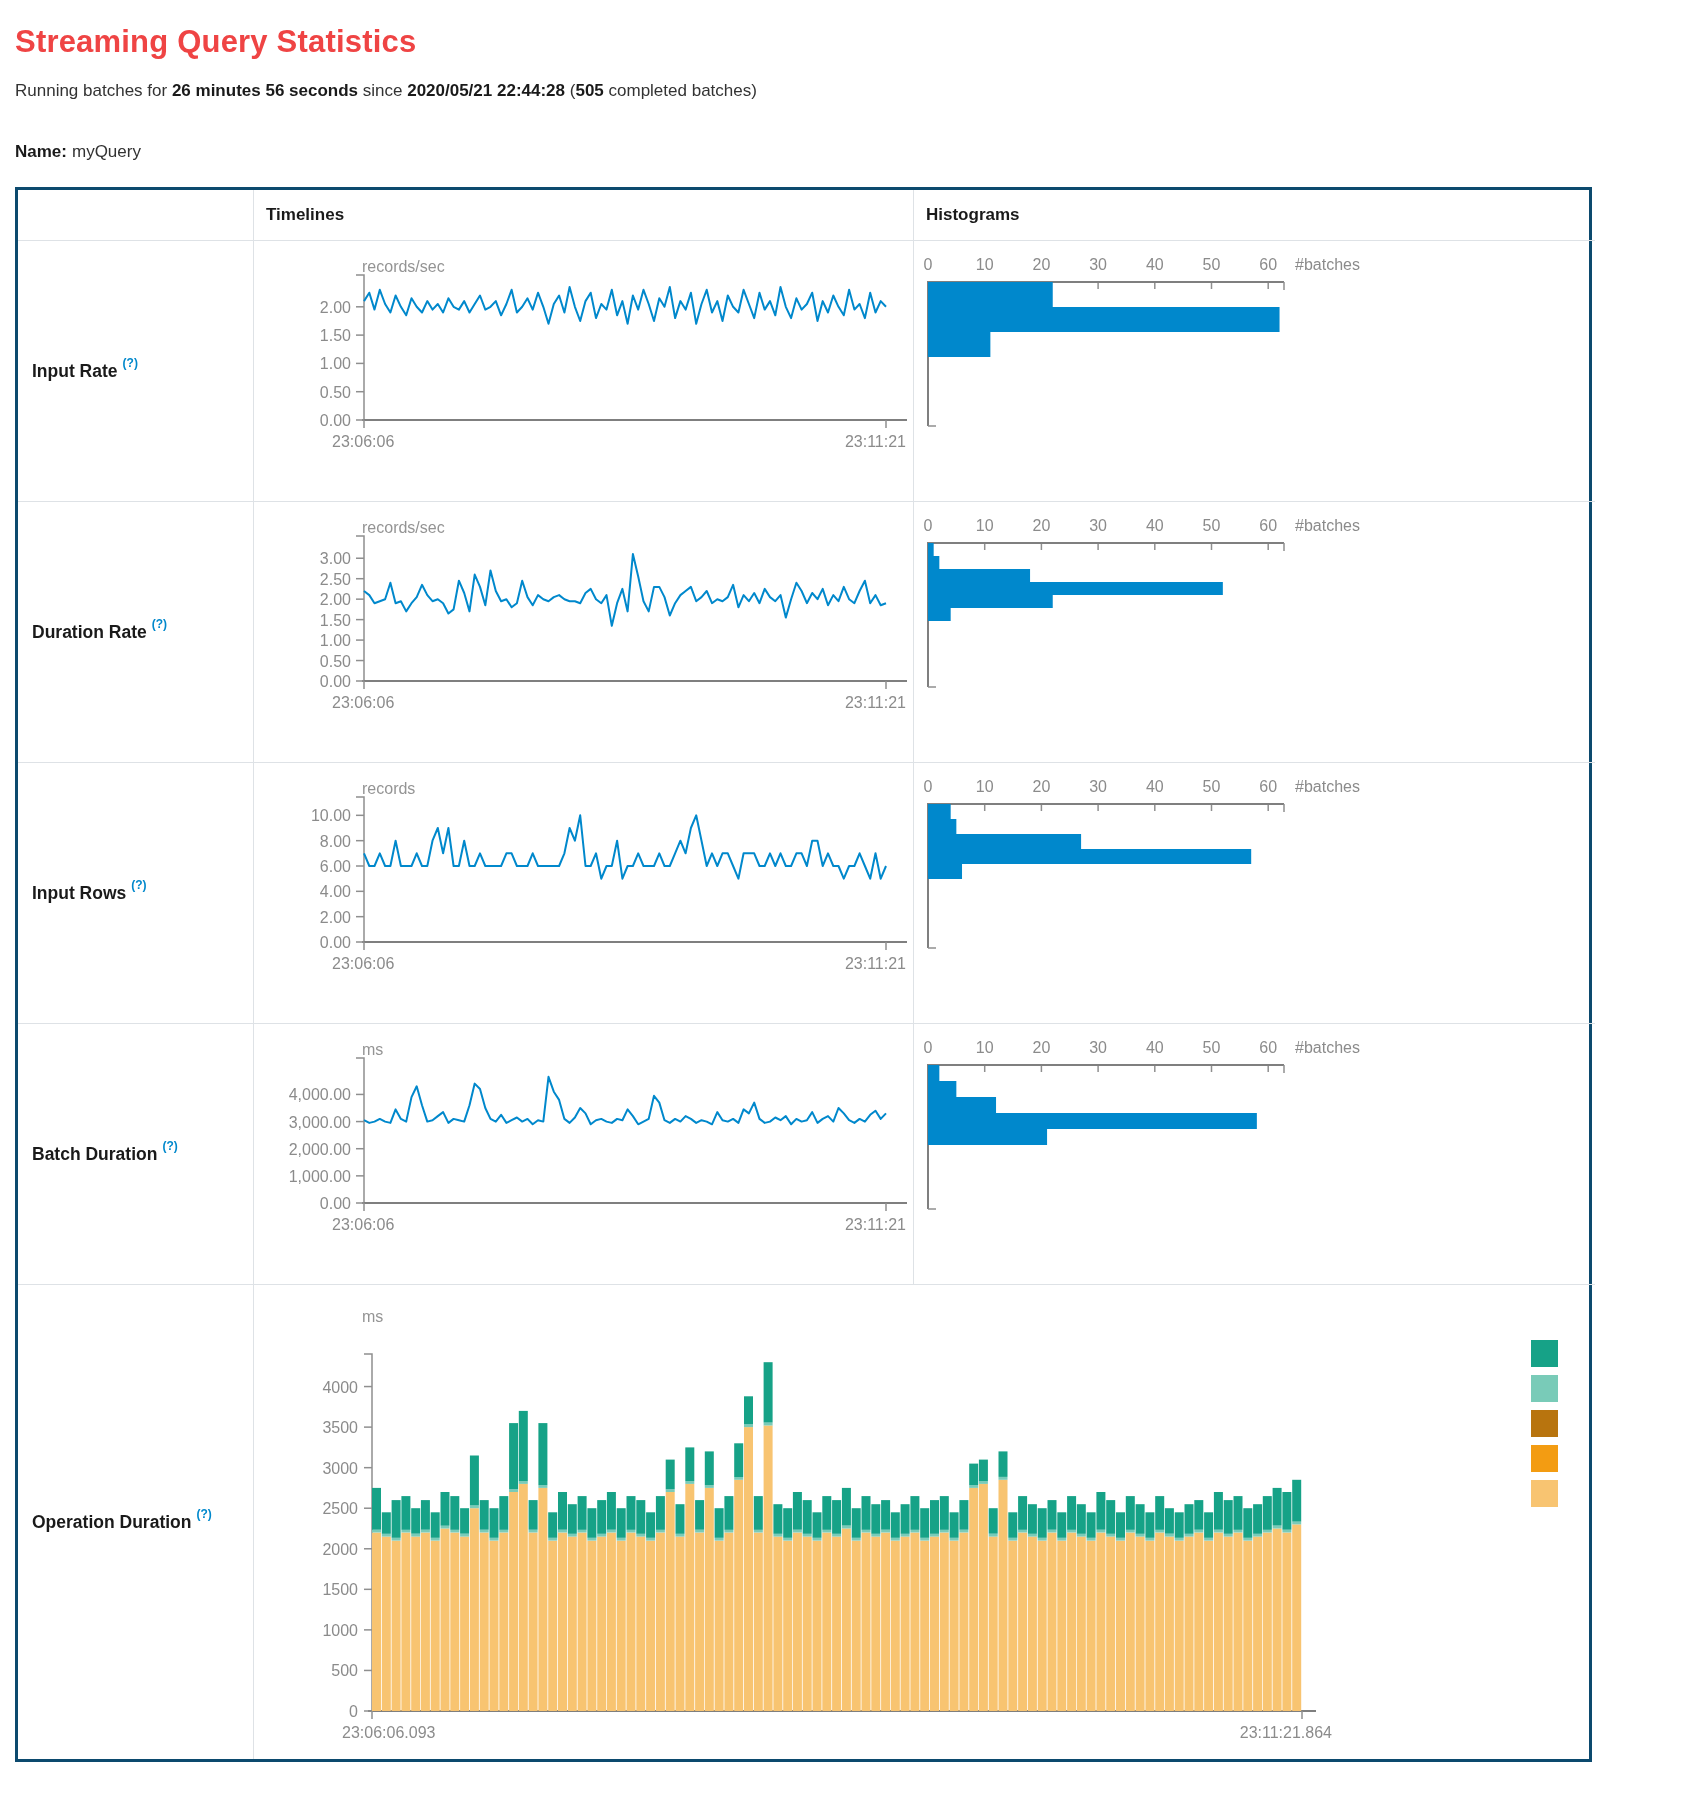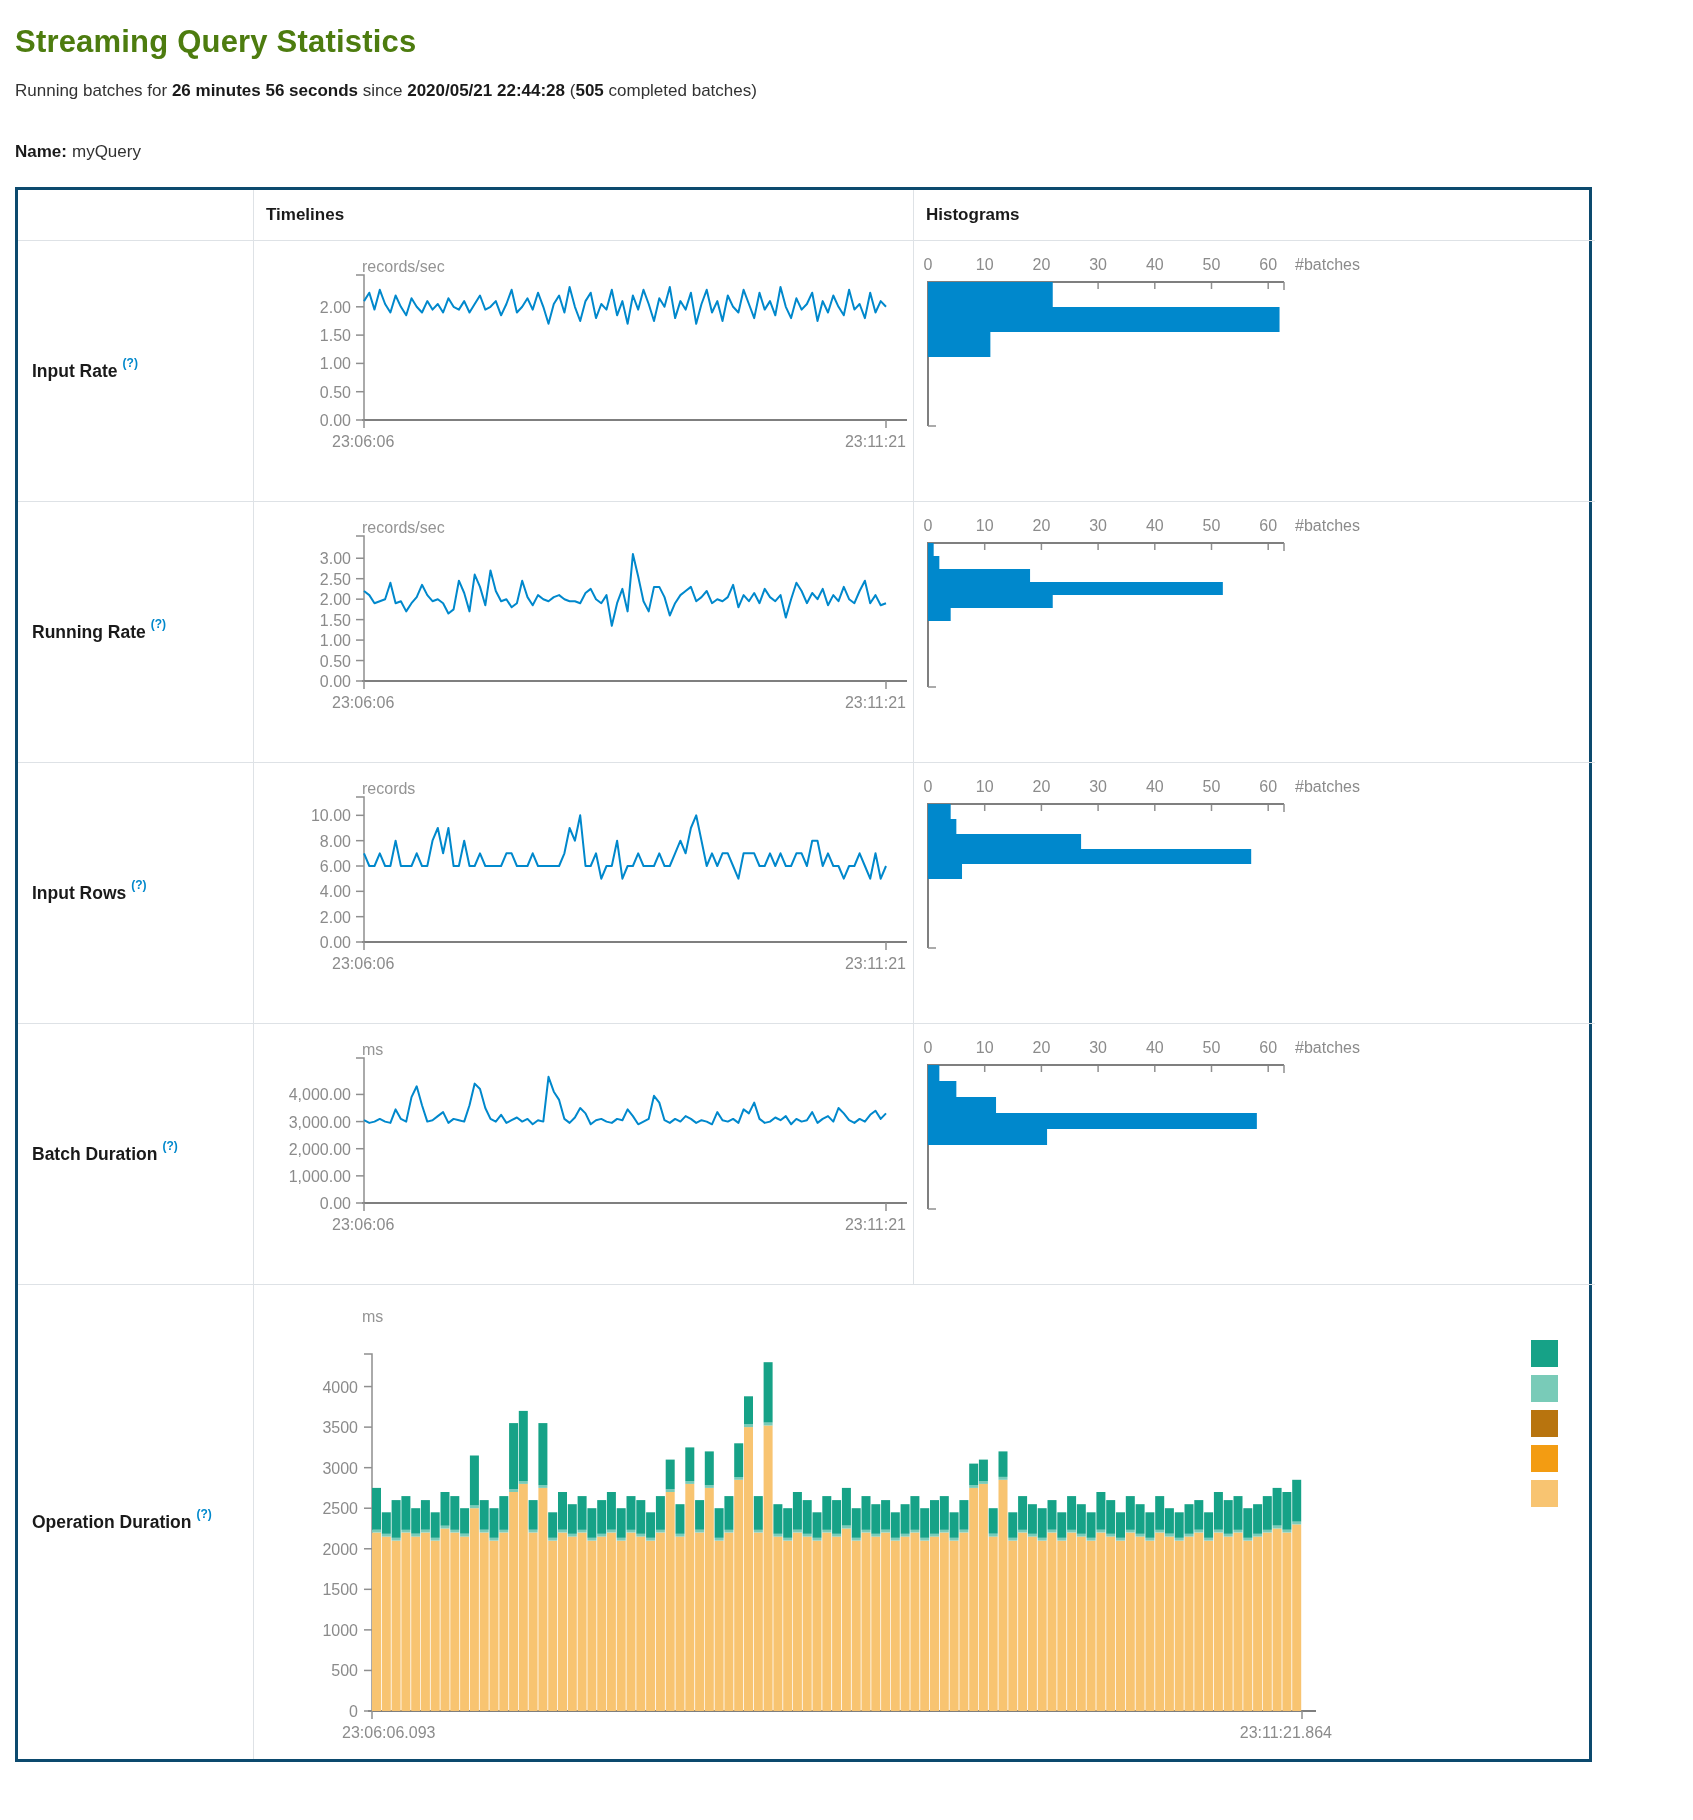--- a/index.html
+++ b/index.html
@@ -1,17 +1,17 @@
 <!DOCTYPE html>
 <html><head>
 <meta charset="utf-8">
 <style>
   html,body{margin:0;background:#fff}
   body{padding:14px 0 20px 15px;font-family:"Liberation Sans",sans-serif;color:#333;width:1678px}
-  h1{font-size:31px;margin:10px 0 0;color:#4d7c0f;font-weight:700;letter-spacing:.2px}
+  h1{font-size:31px;margin:10px 0 0;color:#ef4444;font-weight:700;letter-spacing:.2px}
   .subtitle{font-size:17px;margin:21px 0 0;color:#333}
   .subtitle b{color:#1a1a1a}
   .info{margin-top:37px;font-size:17px;line-height:27px;color:#333}
   .info-line b{color:#1a1a1a;margin-right:5px}
   .stats-table{margin-top:22px;display:grid;grid-template-columns:235px 660px 682px;grid-template-rows:50px 261px 261px 261px 261px 475px;width:1577px;border:3px solid #0c4a6e;box-sizing:border-box;background:#fff}
   .cell{border-top:1px solid #dee2e6;box-sizing:border-box;position:relative;overflow:hidden}
   .cL{border-left:1px solid #dee2e6}
   .hrow{border-top:none}
   .head{display:flex;align-items:center;padding-left:12px;font-weight:700;font-size:17px;color:#1a1a1a}
   .label-cell{display:flex;align-items:center;padding-left:14px;font-weight:700;font-size:17.5px;color:#1a1a1a}
@@ -80,21 +80,21 @@
         <line x1="13" y1="30" x2="370" y2="30" stroke="#7f7f7f" stroke-width="2"></line>
         <line x1="370" y1="30" x2="370" y2="38" stroke="#8f8f8f" stroke-width="1.5"></line>
         <line x1="14" y1="30" x2="14" y2="174" stroke="#7f7f7f" stroke-width="2"></line>
         <line x1="14" y1="174" x2="22" y2="174" stroke="#8f8f8f" stroke-width="1.5"></line>
         <rect x="14" y="30" width="124.74" height="25" fill="#0088cc"></rect>
         <rect x="14" y="55" width="351.54" height="25" fill="#0088cc"></rect>
         <rect x="14" y="80" width="62.37" height="25" fill="#0088cc"></rect>
       </svg></div>
 
   <div class="cell label-cell">
-    <span>Running Rate</span>
+    <span>Duration Rate</span>
     <a class="help">(?)</a>
   </div>
   <div class="cell cL chart-cell" id="tl1"><svg width="655" height="215">
         <text x="108" y="20" text-anchor="start" fill="#949494" font-size="16">records/sec</text>
         <path d="M102 23 H110 V168" stroke="#8f8f8f" stroke-width="1.5" fill="none"></path>
         <line x1="108" y1="168" x2="653" y2="168" stroke="#7f7f7f" stroke-width="2"></line>
         <line x1="102" y1="45.230769230769226" x2="110" y2="45.230769230769226" stroke="#8f8f8f" stroke-width="1.5"></line>
         <text x="97" y="51.230769230769226" text-anchor="end" fill="#8b8b8b" font-size="16">3.00</text>
         <line x1="102" y1="65.6923076923077" x2="110" y2="65.6923076923077" stroke="#8f8f8f" stroke-width="1.5"></line>
         <text x="97" y="71.6923076923077" text-anchor="end" fill="#8b8b8b" font-size="16">2.50</text>

